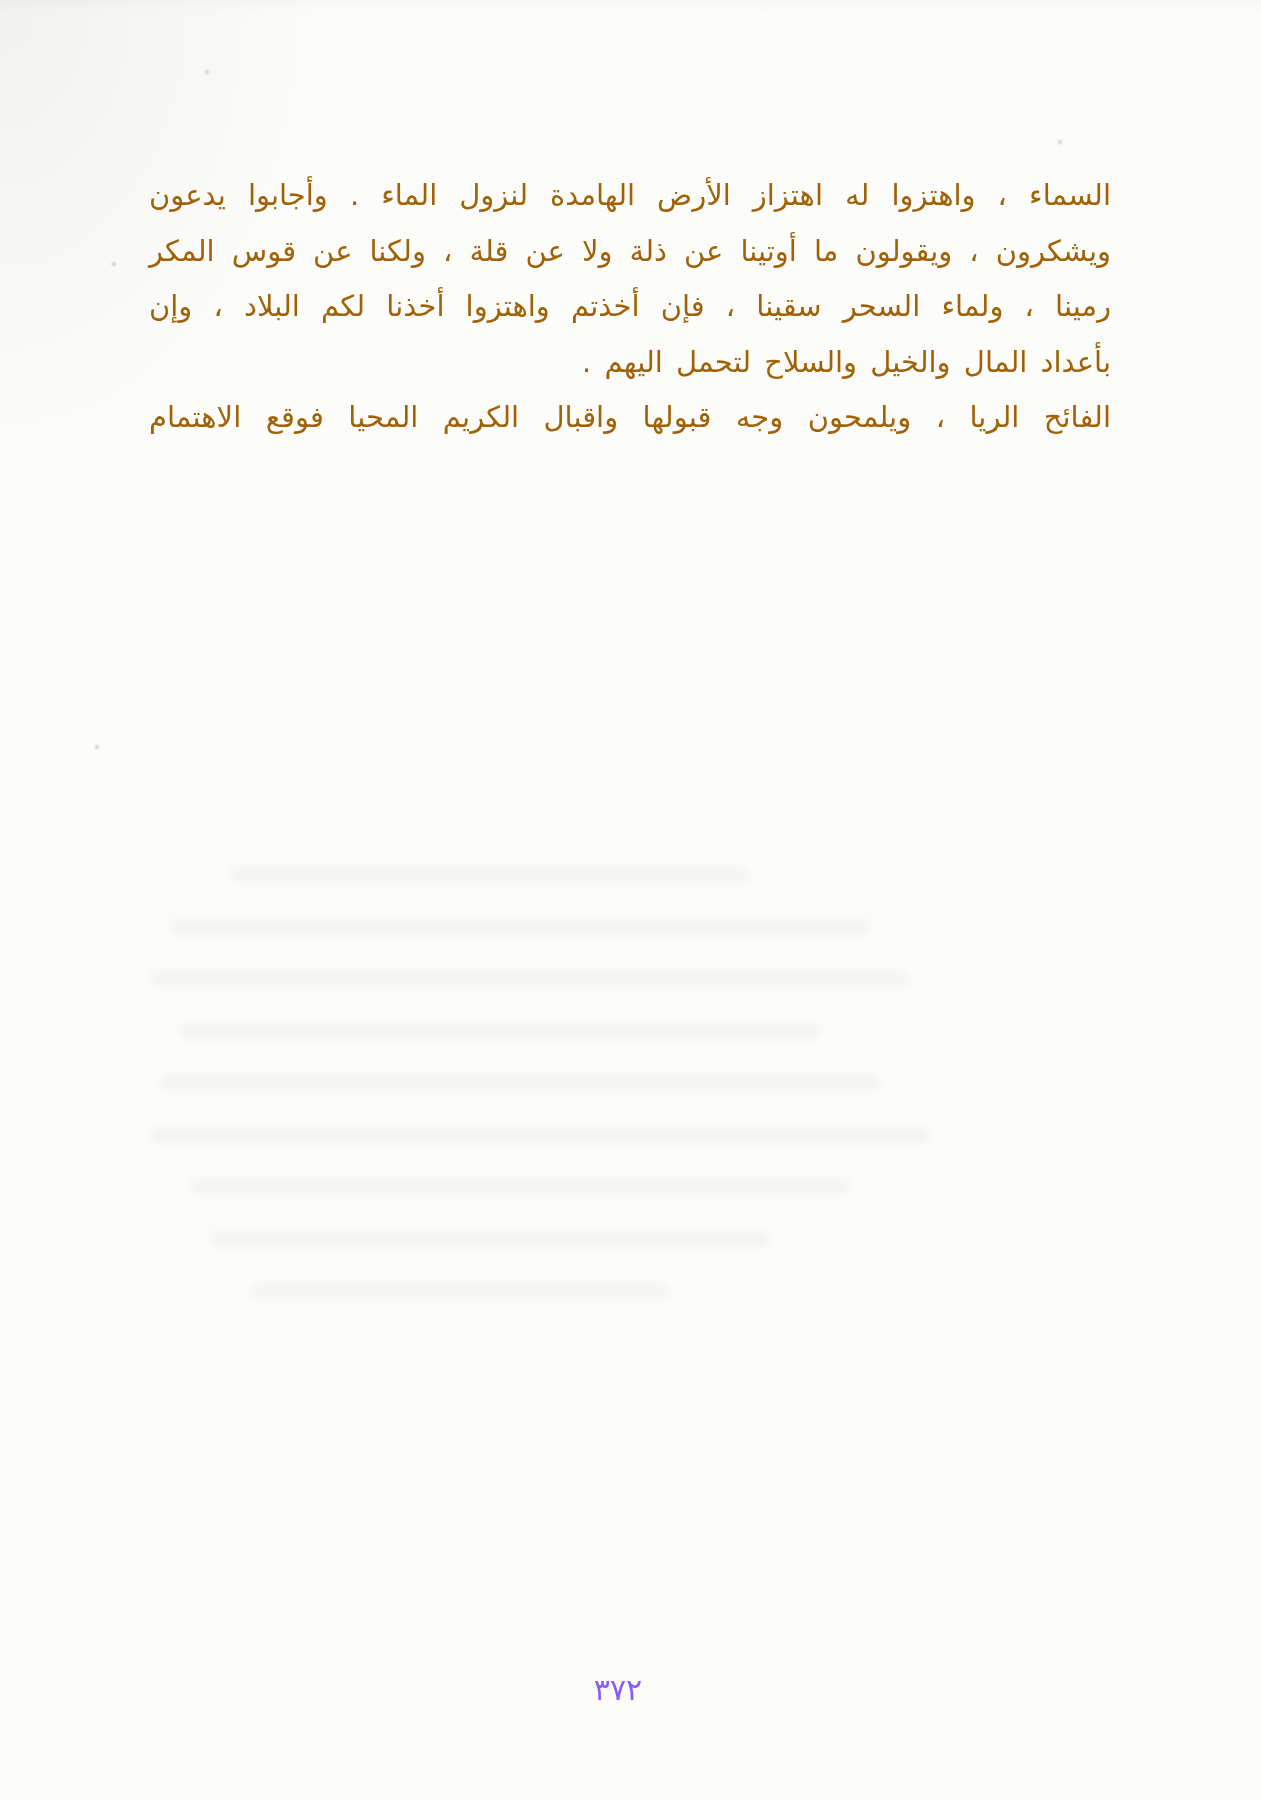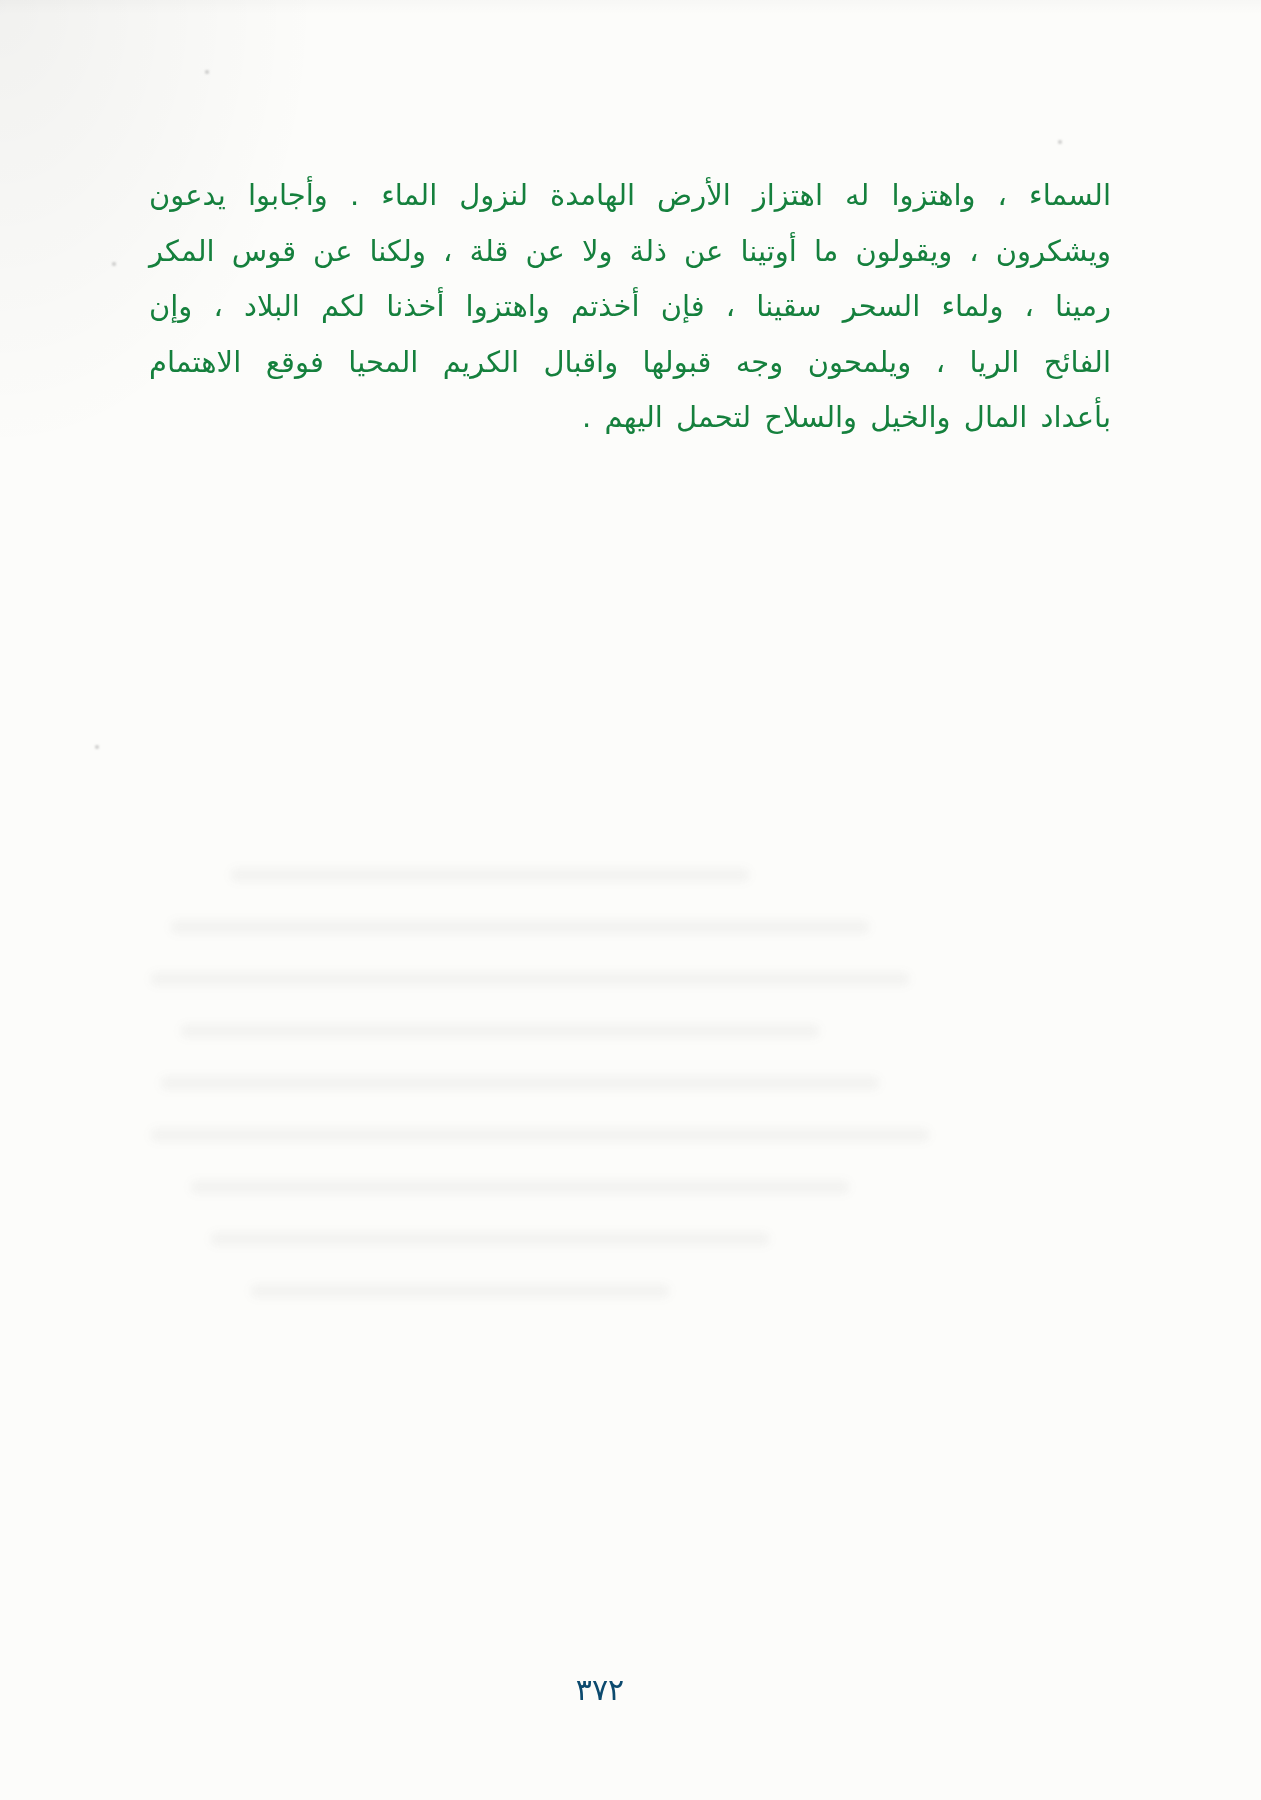--- a/index.html
+++ b/index.html
@@ -25,45 +25,45 @@
       radial-gradient(ellipse at 0% 0%, rgba(0,0,0,0.045), transparent 18%),
       linear-gradient(180deg, rgba(0,0,0,0.02), transparent 14px);
     pointer-events: none;
   }
   .text-block {
     position: absolute;
     top: 168px;
     right: 150px;
     width: 962px;
     direction: rtl;
-    color: #15803d;
+    color: #a16207;
   }
   .text-line {
     height: 55.5px;
     line-height: 55.5px;
     font-size: 29px;
     letter-spacing: 0px;
     text-align: justify;
     text-align-last: justify;
     white-space: nowrap;
     overflow: visible;
   }
   .text-line.last {
     text-align-last: right;
     word-spacing: 4px;
   }
   .page-number {
     position: absolute;
     top: 1672px;
-    left: 555px;
+    left: 573px;
     width: 90px;
     text-align: center;
     direction: rtl;
     font-size: 30px;
-    color: #0c4a6e;
+    color: #8b5cf6;
     font-family: "DejaVu Sans", sans-serif;
   }
   
   .smudge {
     position: absolute;
     height: 14px;
     border-radius: 7px;
     background: rgba(70, 70, 70, 0.05);
     filter: blur(4px);
     pointer-events: none;
@@ -80,22 +80,22 @@
 </style>
 </head>
 <body>
 
 <div class="scan-page">
 
   <div class="text-block">
     <div class="text-line">السماء ، واهتزوا له اهتزاز الأرض الهامدة لنزول الماء . وأجابوا يدعون</div>
     <div class="text-line">ويشكرون ، ويقولون ما أوتينا عن ذلة ولا عن قلة ، ولكنا عن قوس المكر</div>
     <div class="text-line">رمينا ، ولماء السحر سقينا ، فإن أخذتم واهتزوا أخذنا لكم البلاد ، وإن</div>
+    <div class="text-line last">بأعداد المال والخيل والسلاح لتحمل اليهم .</div>
     <div class="text-line">الفائح الريا ، ويلمحون وجه قبولها واقبال الكريم المحيا فوقع الاهتمام</div>
-    <div class="text-line last">بأعداد المال والخيل والسلاح لتحمل اليهم .</div>
   </div>
 
   <div class="smudge" style="top:868px; left:230px; width:520px;"></div>
   <div class="smudge" style="top:920px; left:170px; width:700px;"></div>
   <div class="smudge" style="top:972px; left:150px; width:760px;"></div>
   <div class="smudge" style="top:1024px; left:180px; width:640px;"></div>
   <div class="smudge" style="top:1076px; left:160px; width:720px;"></div>
   <div class="smudge" style="top:1128px; left:150px; width:780px;"></div>
   <div class="smudge" style="top:1180px; left:190px; width:660px;"></div>
   <div class="smudge" style="top:1232px; left:210px; width:560px;"></div>

